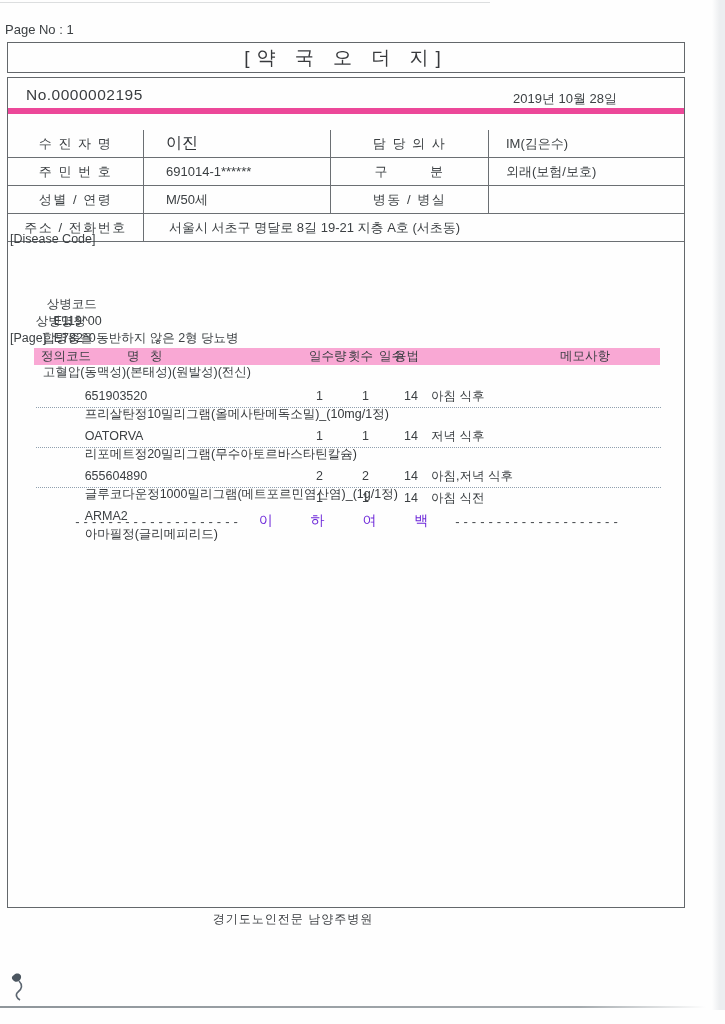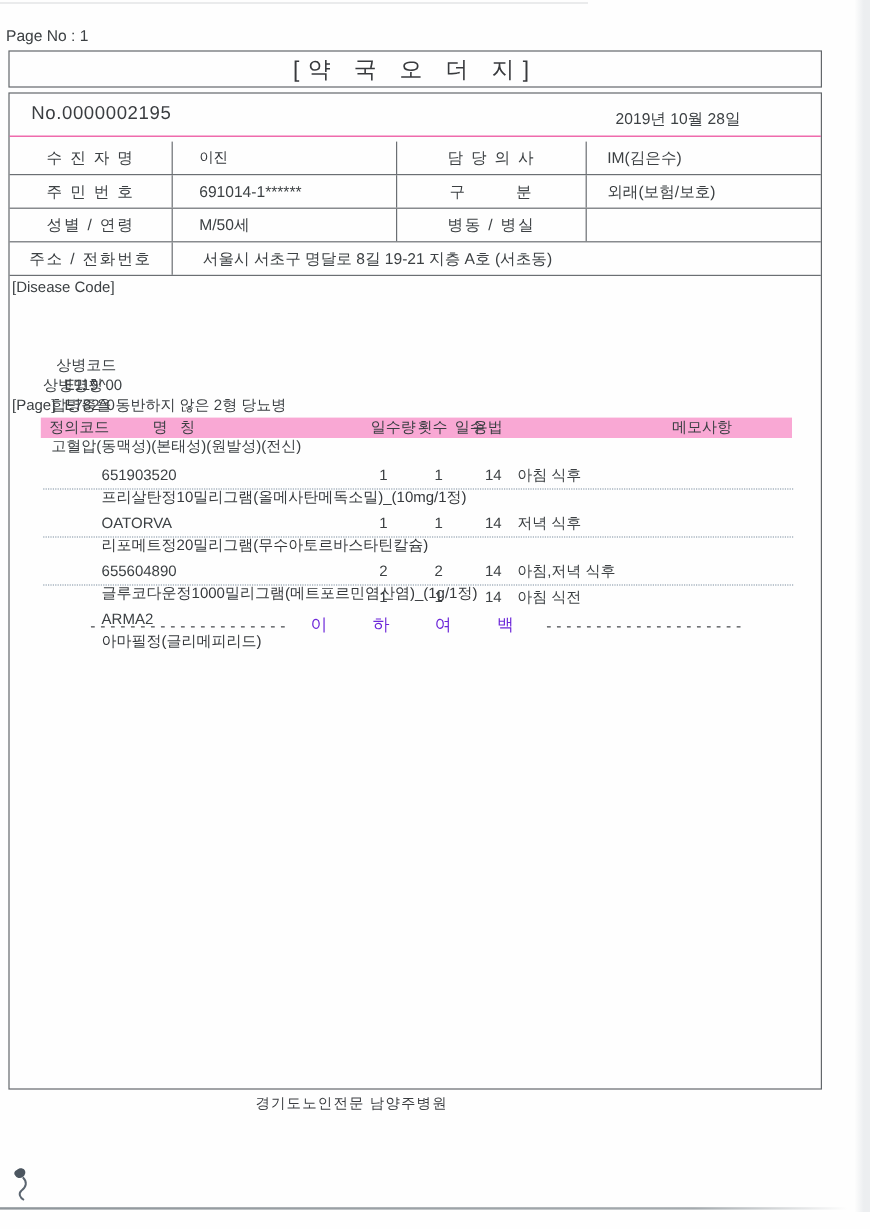--- a/index.html
+++ b/index.html
@@ -32,33 +32,33 @@
     display: flex; align-items: center; justify-content: center;
   }
   .title-box span { font-size: 19px; letter-spacing: 7px; color: #37393c; white-space: pre; }
 
   .main-box {
     position: absolute; left: 7px; top: 77px; width: 678px; height: 831px;
     border: 1px solid #63676b;
   }
 
   
-  .no-row { position: absolute; left: 0; top: 0; width: 100%; height: 36px; border-bottom: 1px solid #ec4899; }
+  .no-row { position: absolute; left: 0; top: 0; width: 100%; height: 36px; border-bottom: 6px solid #ec4899; }
   .doc-no { position: absolute; left: 18px; top: 8px; font-size: 15.5px; letter-spacing: 0.5px; color: #3a3d40; }
   .doc-date { position: absolute; left: 505px; top: 12px; font-size: 13px; }
 
   
-  .patient-table { position: absolute; left: 0; top: 40px; width: 100%; }
+  .patient-table { position: absolute; left: 0; top: 52px; width: 100%; }
   .p-row { display: flex; height: 28px; border-bottom: 1px solid #6b6f73; font-size: 13px; }
   .p-row > div { display: flex; align-items: center; white-space: pre; }
   .c1 { width: 136px; justify-content: center; border-right: 1px solid #6b6f73; letter-spacing: 1.5px; }
   .c2 { width: 187px; padding-left: 22px; border-right: 1px solid #6b6f73; }
   .c3 { width: 158px; justify-content: center; border-right: 1px solid #6b6f73; letter-spacing: 1.5px; }
   .c4 { flex: 1; padding-left: 17px; }
-  .p-row.first .c2 { font-size: 12px; color: #313438; }
+  .p-row.first .c2 { font-size: 16px; color: #313438; }
   .p-row.wide .c2 { flex: 1; border-right: none; padding-left: 25px; }
 
   
   .disease-section { position: absolute; left: 0; top: 153px; width: 100%; font-size: 12.5px; }
   .section-label { margin-left: 2px; height: 17px; line-height: 17px; font-size: 12.5px; color: #3c4043; }
   .d-head, .d-row { height: 17px; line-height: 17px; white-space: pre; }
   .d-code { display: inline-block; margin-left: 11px; width: 70px; margin-top: 31px; }
   .d-name { display: inline-block; }
 
   

